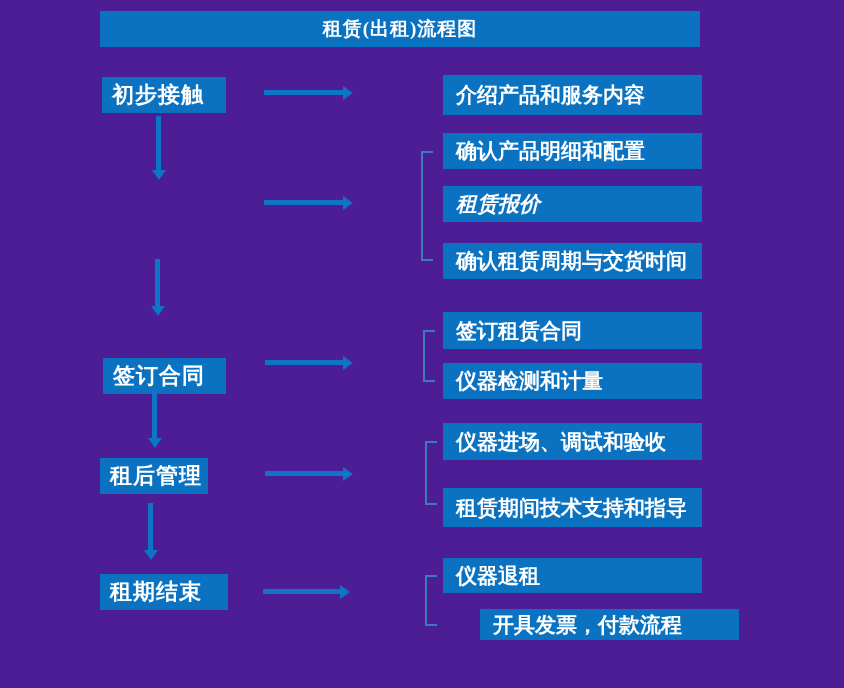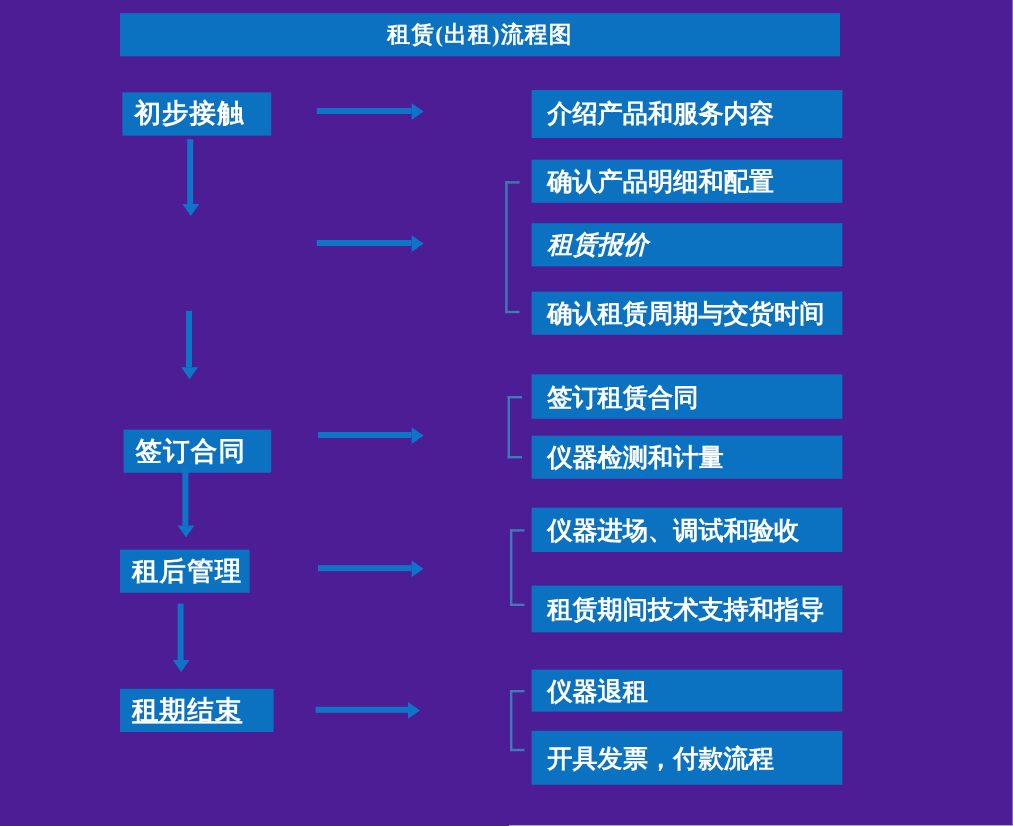--- a/index.html
+++ b/index.html
@@ -74,21 +74,21 @@
 
 <div class="canvas">
 
   <div class="title-bar">
     <span>租赁(出租)流程图</span>
   </div>
 
   <div class="step-box" style="left:102px; top:77px; width:124px; height:36px;">初步接触</div>
   <div class="step-box" style="left:103px; top:345px; width:123px; height:36px;margin-top:13px;">签订合同</div>
   <div class="step-box" style="left:100px; top:458px; width:108px; height:36px;">租后管理</div>
-  <div class="step-box" style="left:100px; top:574px; width:128px; height:36px;text-decoration:underline;">租期结束</div>
+  <div class="step-box" style="left:100px; top:574px; width:128px; height:36px;">租期结束</div>
 
   <div class="varrow" style="left:152px; top:116px; height:64px;">
     <div class="shaft"></div>
     <div class="head"></div>
   </div>
   <div class="varrow" style="left:151px; top:259px; height:57px;">
     <div class="shaft"></div>
     <div class="head"></div>
   </div>
   <div class="varrow" style="left:148px; top:390px; height:58px;">
@@ -132,15 +132,15 @@
   <div class="detail-box" style="top:186px; height:36px;font-style:italic;">租赁报价</div>
   <div class="detail-box" style="top:243px; height:36px;">确认租赁周期与交货时间</div>
 
   <div class="detail-box" style="top:312px; height:37px;">签订租赁合同</div>
   <div class="detail-box" style="top:363px; height:36px;">仪器检测和计量</div>
 
   <div class="detail-box" style="top:423px; height:37px;">仪器进场、调试和验收</div>
   <div class="detail-box" style="top:488px; height:39px;">租赁期间技术支持和指导</div>
 
   <div class="detail-box" style="top:558px; height:35px;">仪器退租</div>
-  <div class="detail-box" style="top:609px; height:45px;">开具发票，付款流程</div>
+  <div class="detail-box" style="top:609px; height:31px;margin-left:37px;">开具发票，付款流程</div>
 
 </div>
 
 </body></html>

